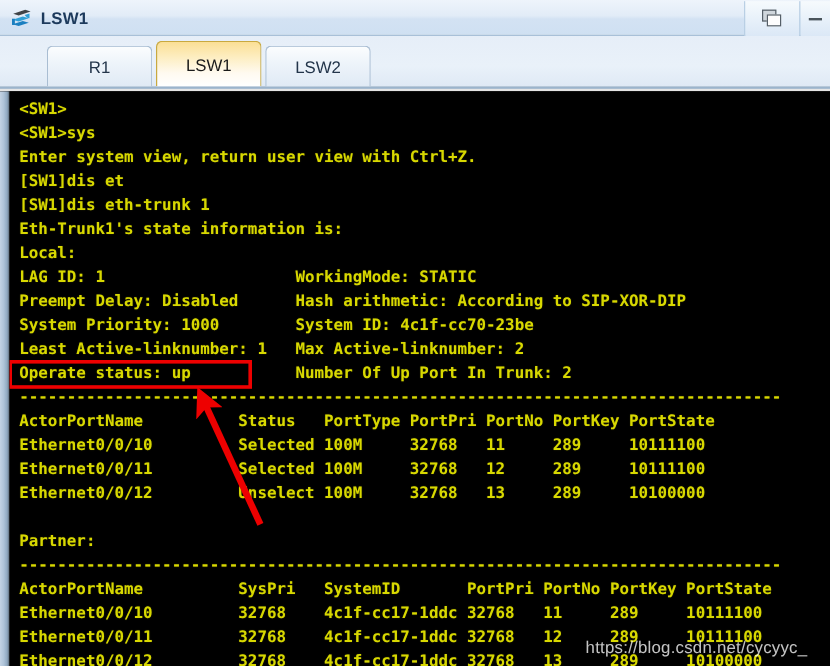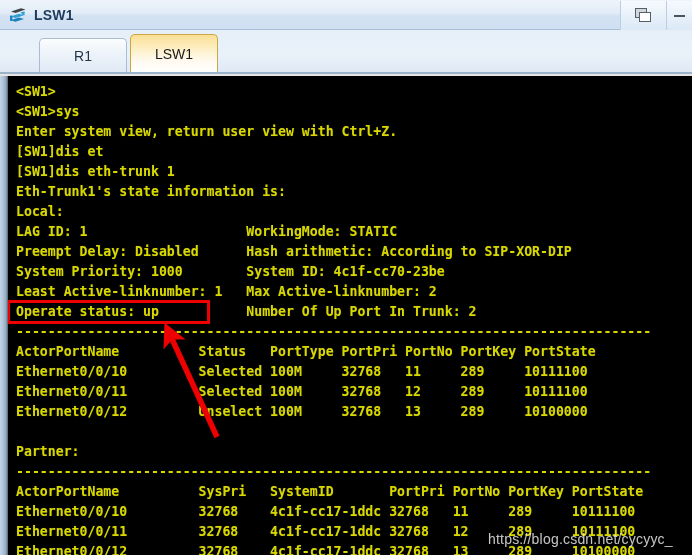--- a/index.html
+++ b/index.html
@@ -220,20 +220,23 @@
   </div>
 
   <div class="tabstrip">
     <div class="tabs">
       <div class="tab">
         <span>R1</span>
       </div>
       <div class="tab active">
         <span>LSW1</span>
       </div>
+      <div class="tab">
+        <span>LSW2</span>
+      </div>
     </div>
   </div>
 
   <div class="terminal-wrap">
     <div class="term-edge"></div>
     <div class="term-screen">
       <div class="term-lines" id="term-lines" style="color: rgb(216, 216, 0);"><span class="ln">&lt;SW1&gt;</span><span class="ln">&lt;SW1&gt;sys</span><span class="ln">Enter system view, return user view with Ctrl+Z.</span><span class="ln">[SW1]dis et</span><span class="ln">[SW1]dis eth-trunk 1</span><span class="ln">Eth-Trunk1's state information is:</span><span class="ln">Local:</span><span class="ln">LAG ID: 1                    WorkingMode: STATIC</span><span class="ln">Preempt Delay: Disabled      Hash arithmetic: According to SIP-XOR-DIP</span><span class="ln">System Priority: 1000        System ID: 4c1f-cc70-23be</span><span class="ln">Least Active-linknumber: 1   Max Active-linknumber: 2</span><span class="ln">Operate status: up           Number Of Up Port In Trunk: 2</span><span class="ln">--------------------------------------------------------------------------------</span><span class="ln">ActorPortName          Status   PortType PortPri PortNo PortKey PortState</span><span class="ln">Ethernet0/0/10         Selected 100M     32768   11     289     10111100</span><span class="ln">Ethernet0/0/11         Selected 100M     32768   12     289     10111100</span><span class="ln">Ethernet0/0/12         Unselect 100M     32768   13     289     10100000</span><span class="ln"></span><span class="ln">Partner:</span><span class="ln">--------------------------------------------------------------------------------</span><span class="ln">ActorPortName          SysPri   SystemID       PortPri PortNo PortKey PortState</span><span class="ln">Ethernet0/0/10         32768    4c1f-cc17-1ddc 32768   11     289     10111100</span><span class="ln">Ethernet0/0/11         32768    4c1f-cc17-1ddc 32768   12     289     10111100</span><span class="ln">Ethernet0/0/12         32768    4c1f-cc17-1ddc 32768   13     289     10100000</span></div>
 
       <div class="anno-box" style="left:-1px; top:224px; width:203px; height:24px;"></div>
 

